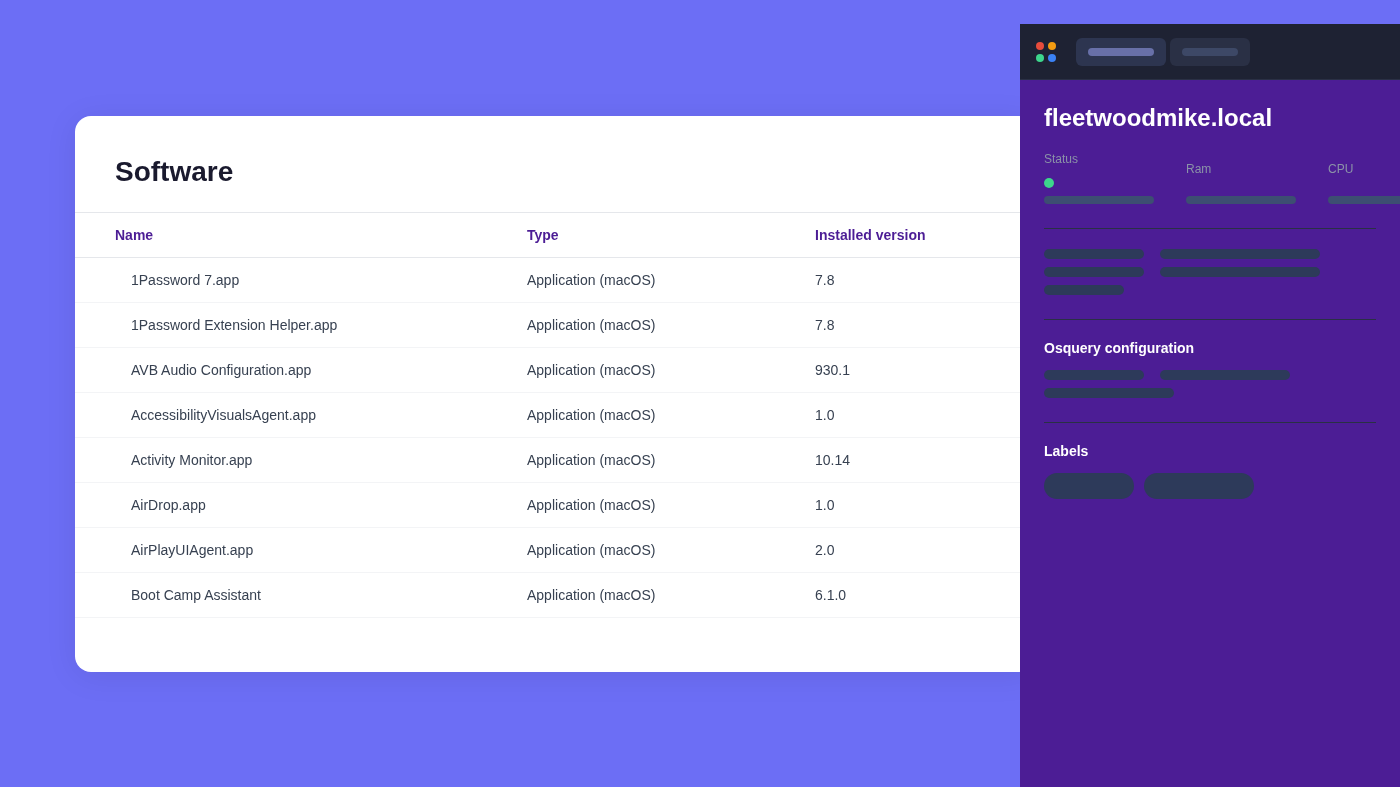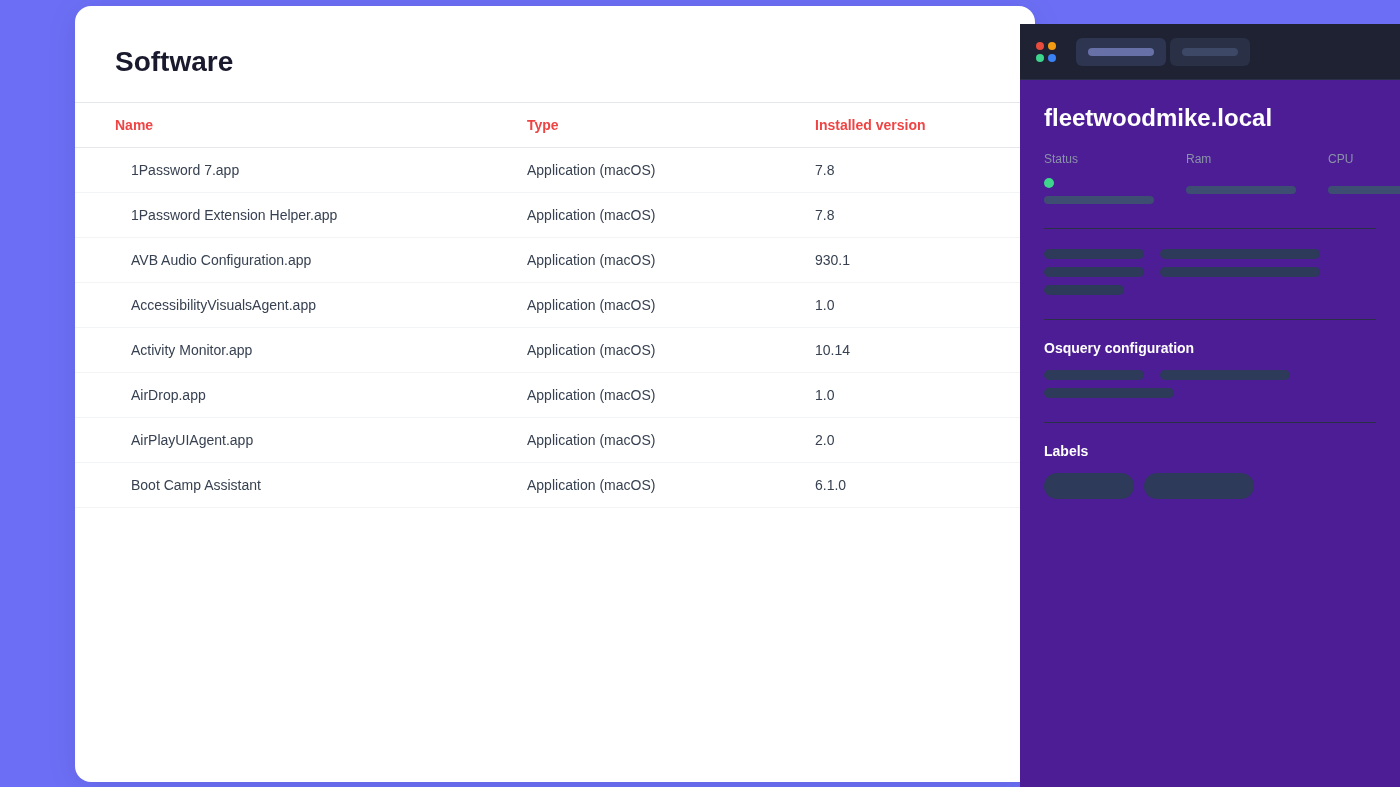--- a/index.html
+++ b/index.html
@@ -13,21 +13,21 @@
       align-items: center;
       justify-content: flex-start;
       padding: 40px 0 40px 75px;
     }
 
     
     .software-card {
       background: #fff;
       border-radius: 16px;
       width: 960px;
-      height: 776px;
+      height: 556px;
       padding: 40px 0;
       box-shadow: 0 4px 32px rgba(0,0,0,0.08);
       overflow: hidden;
       flex-shrink: 0;
     }
 
     .software-title {
       font-size: 28px;
       font-weight: 700;
       color: #1a1a2e;
@@ -42,21 +42,21 @@
     .software-table thead tr {
       border-top: 1px solid #e5e7eb;
       border-bottom: 1px solid #e5e7eb;
     }
 
     .software-table th {
       text-align: left;
       padding: 14px 20px;
       font-size: 14px;
       font-weight: 700;
-      color: #ef4444;
+      color: #4c1d95;
       background: #fff;
     }
 
     .software-table th:first-child {
       padding-left: 40px;
       width: 45%;
     }
 
     .software-table th:nth-child(2) {
       width: 30%;
@@ -149,21 +149,21 @@
       font-size: 24px;
       font-weight: 700;
       color: #fff;
       margin-bottom: 20px;
     }
 
     .stats-row {
       display: flex;
       gap: 32px;
       margin-bottom: 24px;
-      align-items: flex-start;
+      align-items: flex-end;
     }
 
     .stat-item {
       display: flex;
       flex-direction: column;
       gap: 8px;
     }
 
     .stat-label {
       font-size: 12px;

